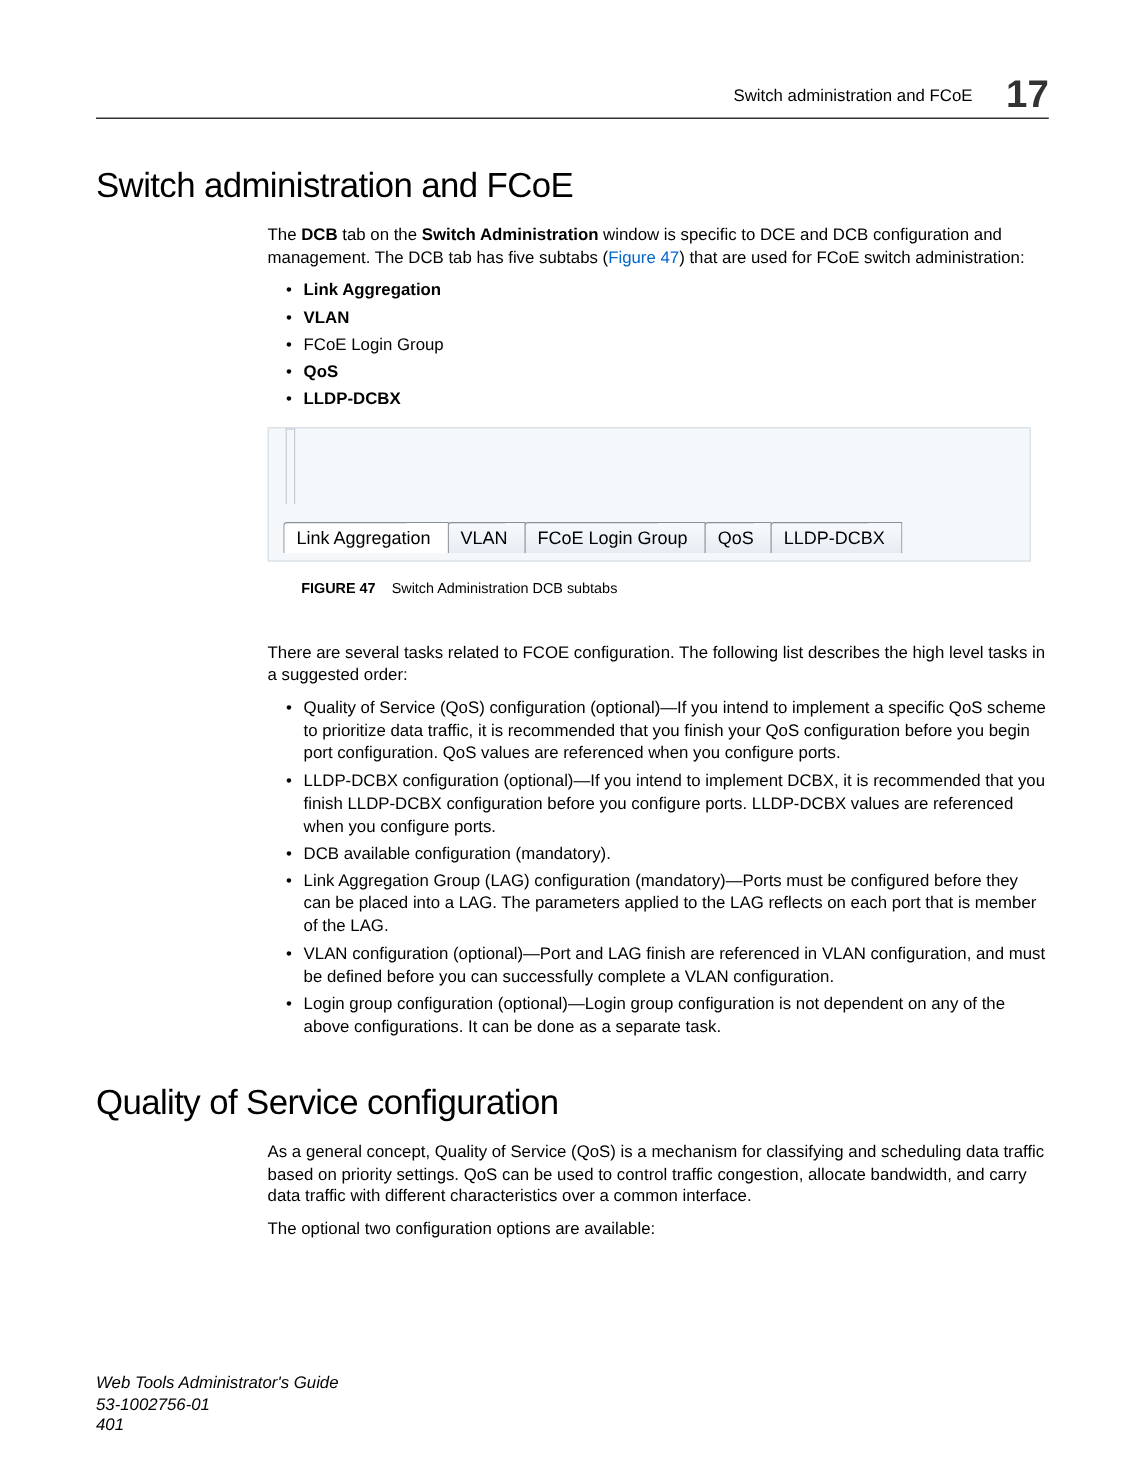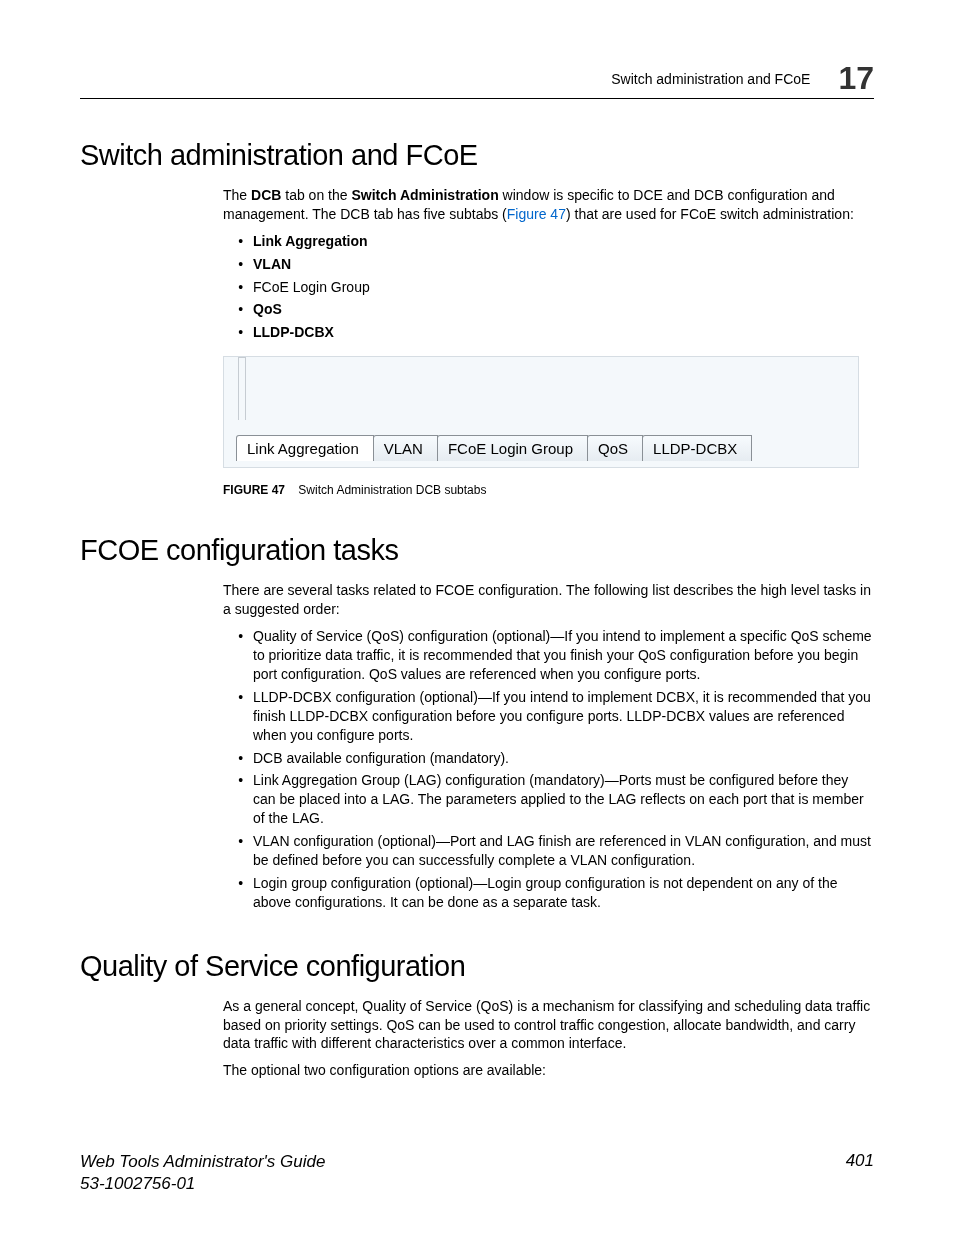--- a/index.html
+++ b/index.html
@@ -117,32 +117,34 @@
     margin-left:-1px;
   }
   .tab.first {
     background:#ffffff;
     z-index:3;
     margin-left:0;
   }
   .figcaption {
     margin-top: 14px;
     font-size: 12px;
+    margin-left: 28px;
   }
   .figcaption .figlabel { font-family: Arial, sans-serif; font-weight:700; }
   .footer {
     position:absolute;
     bottom: 40px;
     left: 80px;
     right: 80px;
-    font-size: 17px;
+    font-size: 14px;
     font-style: italic;
     color:#000;
     display:flex;
     justify-content:space-between;
+    flex-direction:column;
   }
   .footer .left { line-height:1.3; }
   .footer .right { font-style: italic; }
 </style>
 </head>
 <body>
 
 <div class="page">
 
   <div class="header-row">
@@ -180,21 +182,20 @@
           </div>
       </div>
       <div class="figcaption">
         <span class="figlabel">FIGURE 47</span>&nbsp;&nbsp;&nbsp;&nbsp;<span>Switch Administration DCB subtabs</span>
       </div>
     </div>
   </div>
 
   <div style="height:28px;"></div>
 
-  <h1 class="section">FCOE configuration tasks</h1>
   <div class="body-col">
     <p>There are several tasks related to FCOE configuration. The following list describes the high level tasks in a suggested order:</p>
     <ul class="bullets" id="s2-bullets">
         <li>Quality of Service (QoS) configuration (optional)—If you intend to implement a specific QoS scheme to prioritize data traffic, it is recommended that you finish your QoS configuration before you begin port configuration. QoS values are referenced when you configure ports.</li>
         <li>LLDP-DCBX configuration (optional)—If you intend to implement DCBX, it is recommended that you finish LLDP-DCBX configuration before you configure ports. LLDP-DCBX values are referenced when you configure ports.</li>
         <li>DCB available configuration (mandatory).</li>
         <li>Link Aggregation Group (LAG) configuration (mandatory)—Ports must be configured before they can be placed into a LAG. The parameters applied to the LAG reflects on each port that is member of the LAG.</li>
         <li>VLAN configuration (optional)—Port and LAG finish are referenced in VLAN configuration, and must be defined before you can successfully complete a VLAN configuration.</li>
         <li>Login group configuration (optional)—Login group configuration is not dependent on any of the above configurations. It can be done as a separate task.</li>
       </ul>

